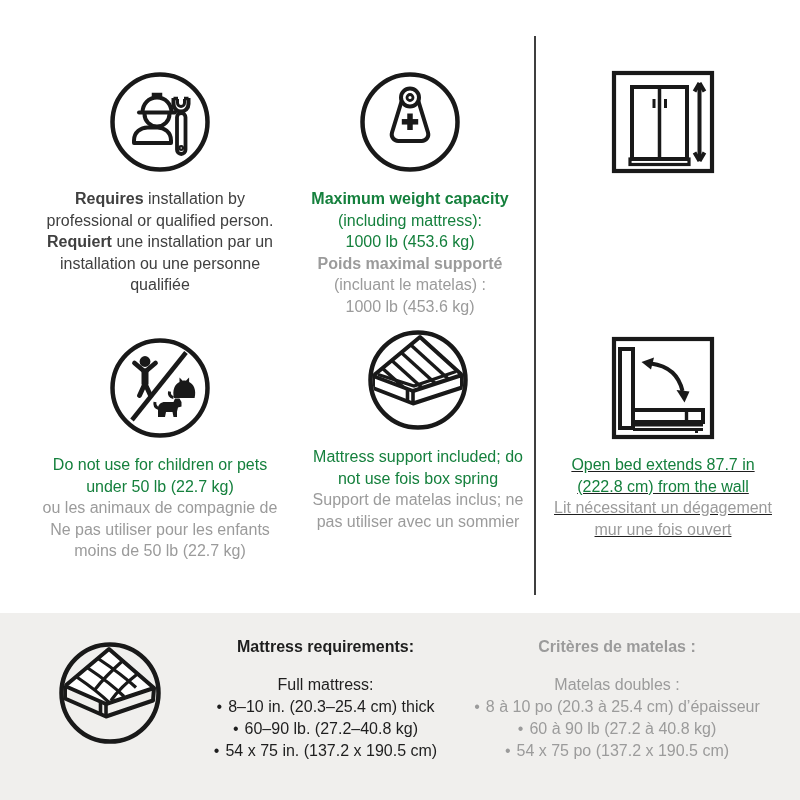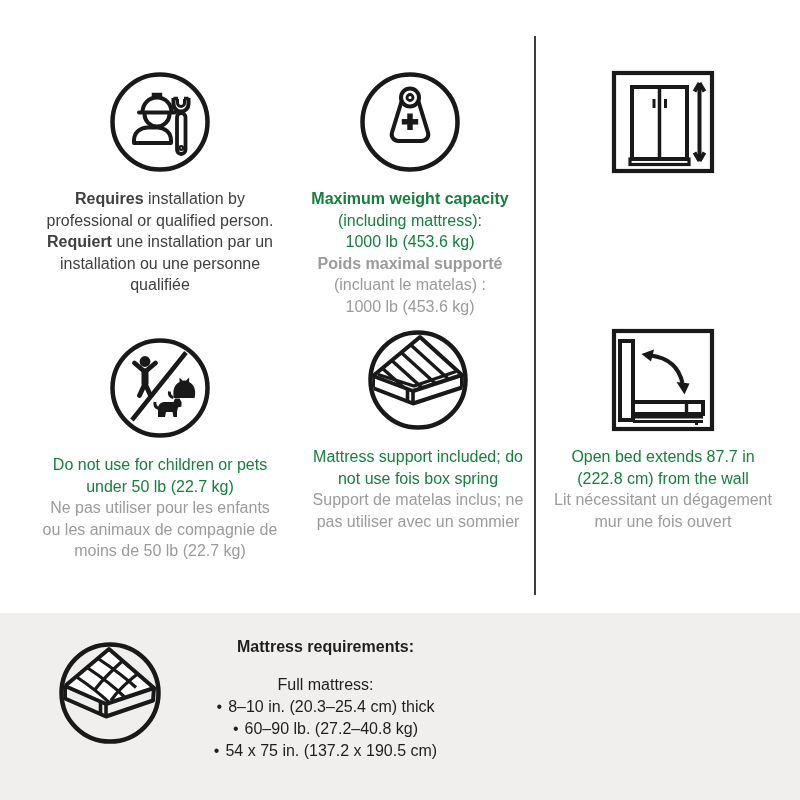--- a/index.html
+++ b/index.html
@@ -110,22 +110,22 @@
           <path d="M66,62 c-2,-8 1,-14 5.5,-16 l0,-4.5 3.2,3.2 c1,-0.4 2.2,-0.4 3.2,0 l3.2,-3.2 0,4.5 c4.5,2 7.5,8 5.5,16 z"></path>
           <path d="M50,81 l0,-8.5 c0,-4 3,-6.5 7,-6.5 l8.5,0 1.5,-3.5 4.5,0 2,3.5 0,4.5 -3.5,1 -1,4 0,5.5 -3.5,0 -1,-5 -6.5,0 -1,5 z"></path>
         </g>
         <path d="M65.5,61.5 q-5,-1 -4,-6" stroke-width="3"></path>
         <path d="M50.5,72.5 q-4.5,-2 -3.5,-6.5" stroke-width="3"></path>
       </svg>
     </div>
     <div class="lines">
       <div class="line bk">Do not use for children or pets</div>
       <div class="line bk">under 50 lb (22.7 kg)</div>
+      <div class="line gy">ou les animaux de compagnie de</div>
       <div class="line gy">Ne pas utiliser pour les enfants</div>
-      <div class="line gy">ou les animaux de compagnie de</div>
       <div class="line gy">moins de 50 lb (22.7 kg)</div>
     </div>
   </div>
 
   <div class="panel" style="left:303px;top:328px;width:214px;margin-left:8px;">
     <div class="icon-wrap">
       <svg width="104" height="104" viewBox="0 0 104 104" fill="none" stroke="#191919">
         <defs>
           <clipPath id="circ5">
               <circle cx="52" cy="52" r="45.4"></circle>
@@ -150,21 +150,21 @@
       </svg>
     </div>
     <div class="lines">
       <div class="line bk">Mattress support included; do</div>
       <div class="line bk">not use fois box spring</div>
       <div class="line gy">Support de matelas inclus; ne</div>
       <div class="line gy">pas utiliser avec un sommier</div>
     </div>
   </div>
 
-  <div class="panel" style="left:543px;top:328px;width:240px;">
+  <div class="panel" style="left:543px;top:336px;width:240px;text-decoration:underline;">
     <div class="icon-wrap">
       <svg width="104" height="104" viewBox="0 0 104 104" fill="none" stroke="#191919">
         <rect x="3" y="3" width="98" height="98" stroke-width="4.2"></rect>
         <rect x="9" y="13" width="13" height="79" stroke-width="4"></rect>
         <rect x="22" y="74" width="70" height="12" stroke-width="4"></rect>
         <line x1="75.5" y1="74" x2="75.5" y2="86" stroke-width="3.4"></line>
         <path d="M22,89 h70 M22,93.5 h70 M85.5,93.5 v3.5" stroke-width="3"></path>
         <path d="M40,27.5 Q66,31 71.5,55" stroke-width="4"></path>
         <g stroke="none" fill="#191919">
           <polygon points="30.5,26 43,21.5 40,33.5"></polygon>
@@ -211,14 +211,23 @@
   <div class="bcol en">
     <div class="bh">Mattress requirements:</div>
     <div>Full mattress:</div>
     <ul>
       <li>8–10 in. (20.3–25.4 cm) thick</li>
       <li>60–90 lb. (27.2–40.8 kg)</li>
       <li>54 x 75 in. (137.2 x 190.5 cm)</li>
     </ul>
   </div>
 
+  <div class="bcol fr">
+    <div class="bh">Critères de matelas :</div>
+    <div>Matelas doubles :</div>
+    <ul>
+      <li>8 à 10 po (20.3 à 25.4 cm) d’épaisseur</li>
+      <li>60 à 90 lb (27.2 à 40.8 kg)</li>
+      <li>54 x 75 po (137.2 x 190.5 cm)</li>
+    </ul>
+  </div>
 
 </div>
 
 </body></html>

